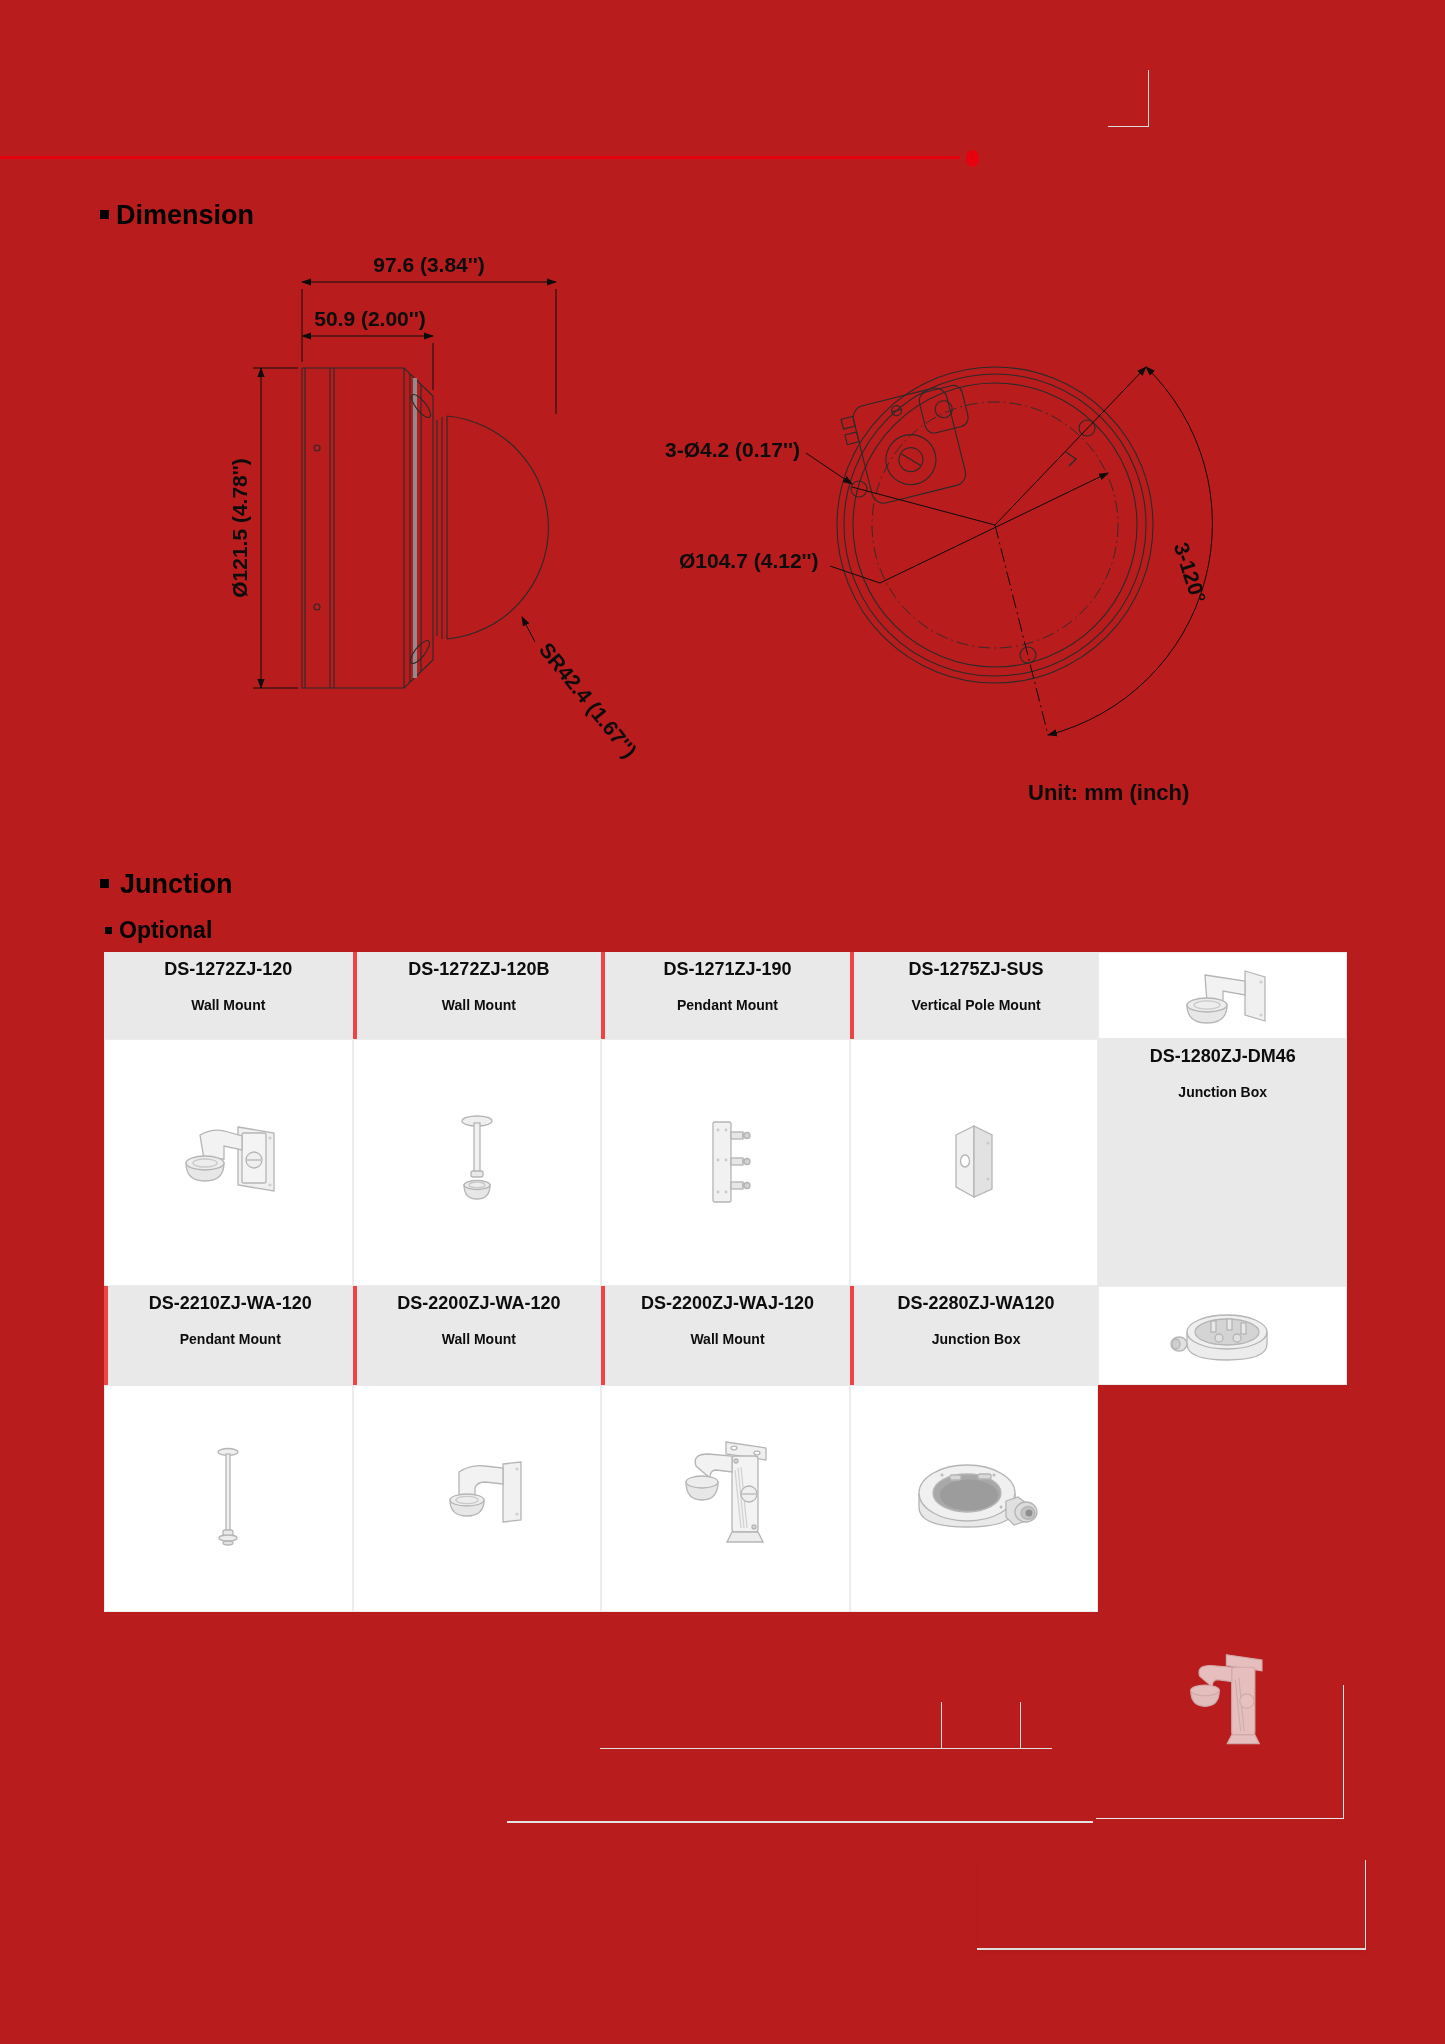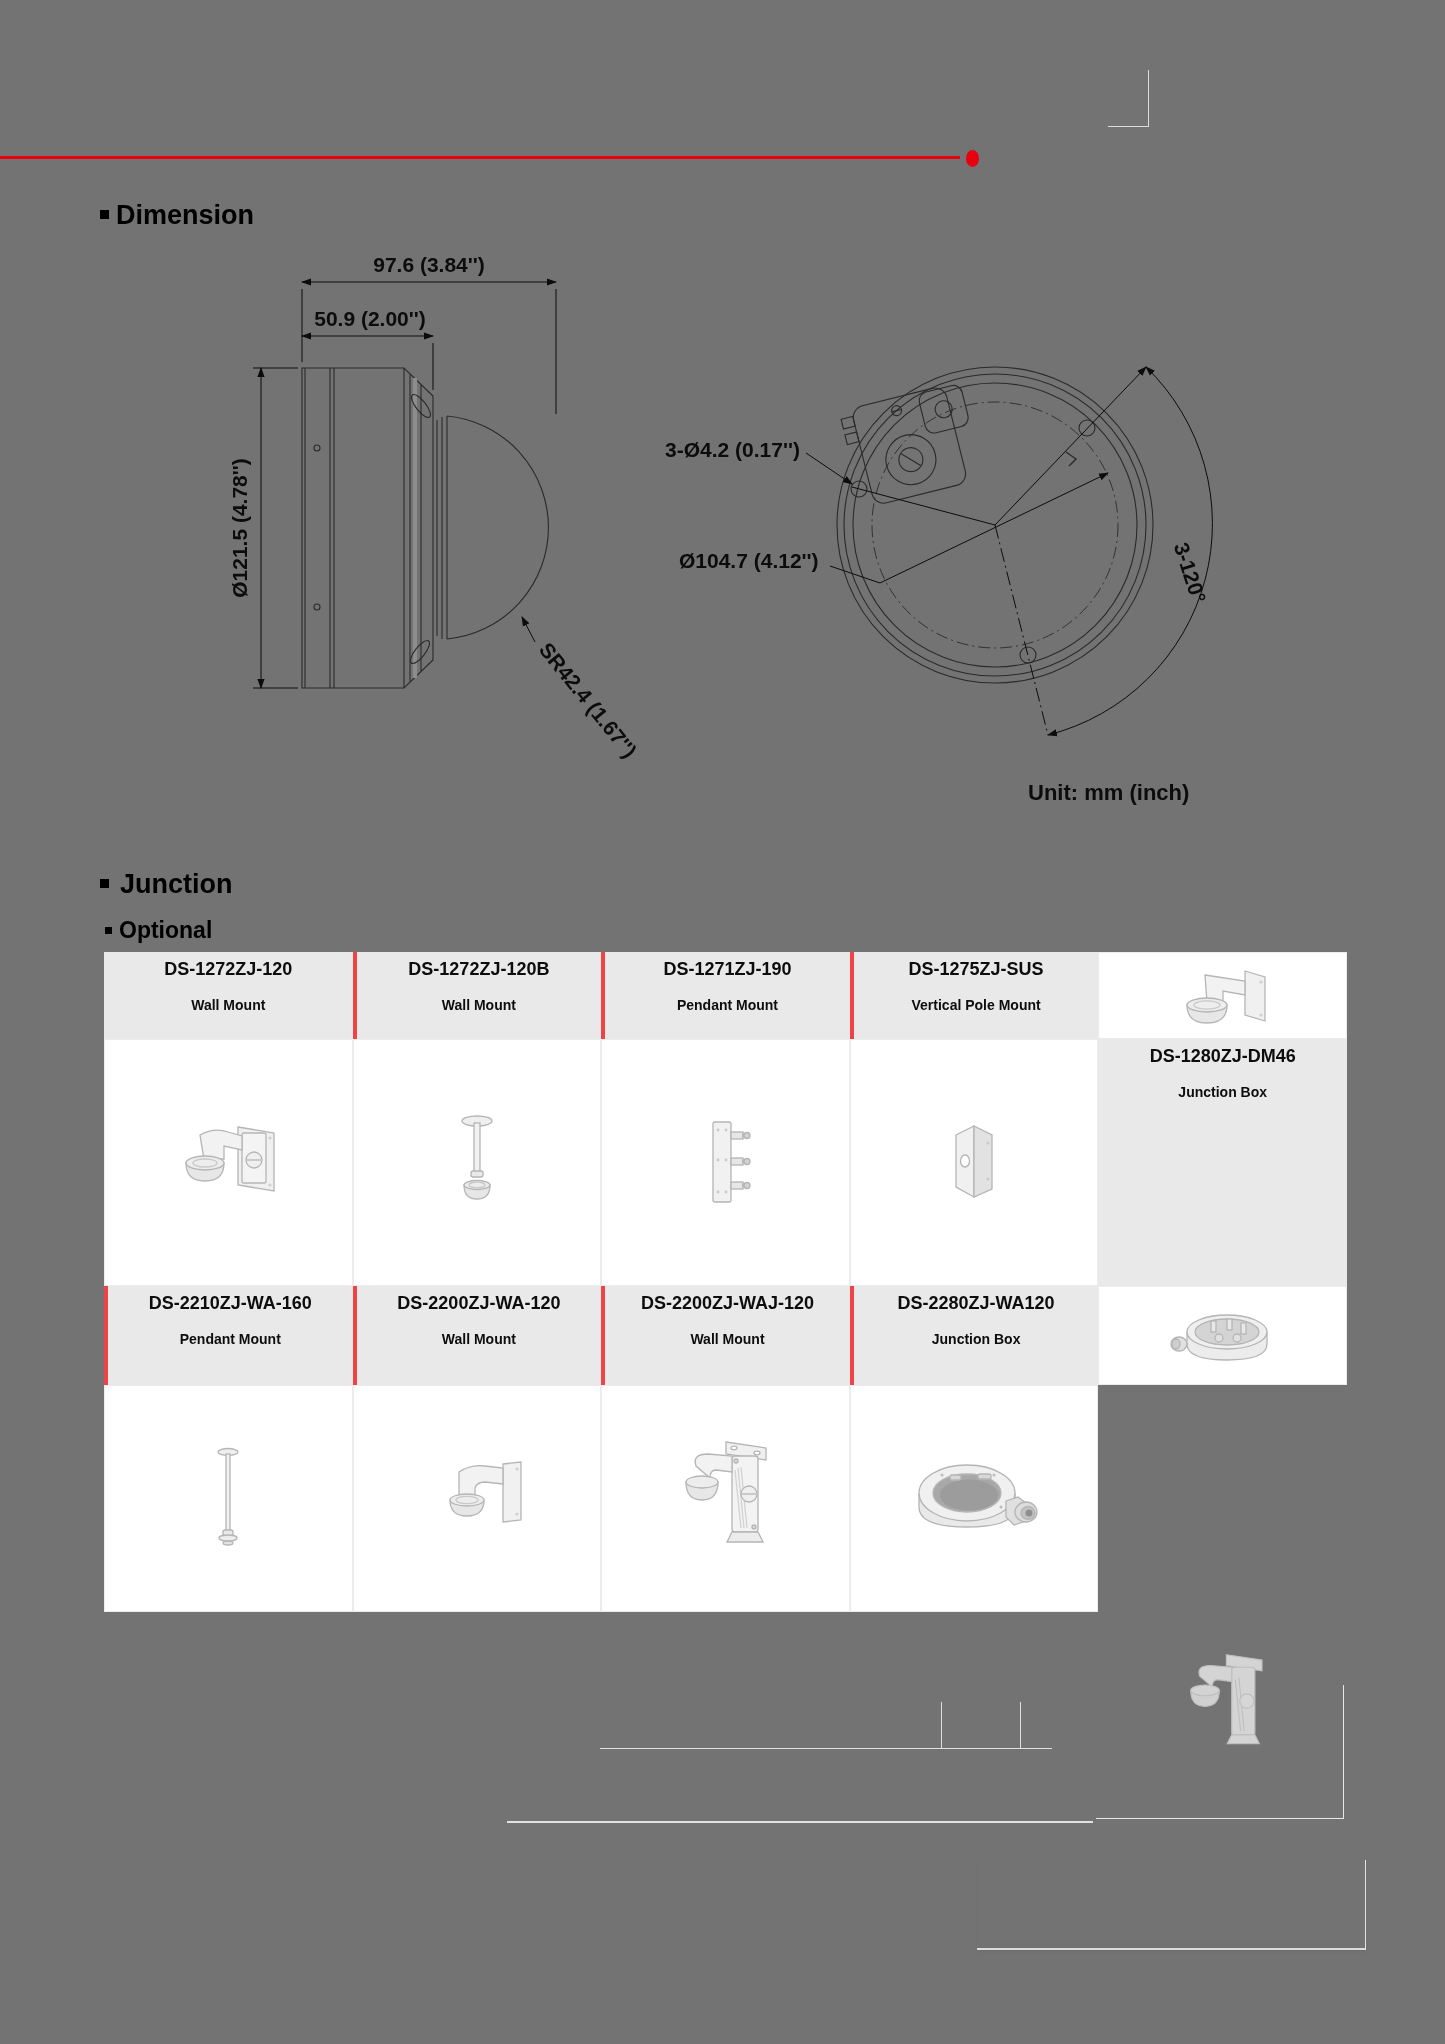--- a/index.html
+++ b/index.html
@@ -1,17 +1,17 @@
 <!DOCTYPE html>
 <html><head>
 <meta charset="utf-8">
 <style>
   html,body{margin:0;padding:0;background:#fff;}
   body{font-family:"Liberation Sans", sans-serif;}
-  #page{position:relative;width:1445px;height:2044px;background:#737373;overflow:hidden;}
+  #page{position:relative;width:1445px;height:2044px;background:#b91c1c;overflow:hidden;}
 
   
   .red-rule{position:absolute;left:0;top:156px;width:960px;height:3px;background:#e8000f;}
   .red-dot{position:absolute;left:966px;top:150px;width:13px;height:17px;border-radius:50%;background:#e8000f;}
   .corner-artifact{position:absolute;left:1108px;top:70px;width:40px;height:56px;
     border-right:1px solid #dcdcdc;border-bottom:1px solid #dcdcdc;}
 
   
   .h-dim{position:absolute;left:100px;top:200px;font-size:27px;font-weight:bold;color:#000;letter-spacing:0px;}
   .h-acc{position:absolute;left:100px;top:869px;font-size:27px;font-weight:bold;color:#000;}
@@ -243,21 +243,21 @@
           <circle cx="40" cy="58" r="1.5" fill="#c9c9c9" stroke="none"></circle>
         </g>
       </svg>
     </div>
 
     <div class="hcell">
       <span class="model">DS-1280ZJ-DM46</span>
       <span class="aname">Junction Box</span>
     </div>
     <div class="hcell gap">
-      <span class="model">DS-2210ZJ-WA-160</span>
+      <span class="model">DS-2210ZJ-WA-120</span>
       <span class="aname">Pendant Mount</span>
     </div>
     <div class="hcell gap">
       <span class="model">DS-2200ZJ-WA-120</span>
       <span class="aname">Wall Mount</span>
     </div>
     <div class="hcell gap">
       <span class="model">DS-2200ZJ-WAJ-120</span>
       <span class="aname">Wall Mount</span>
     </div>

